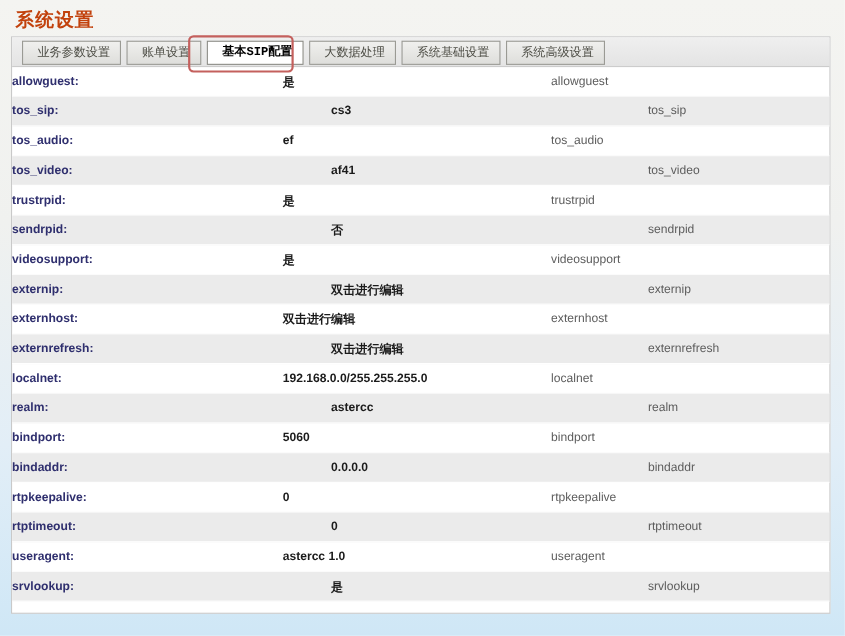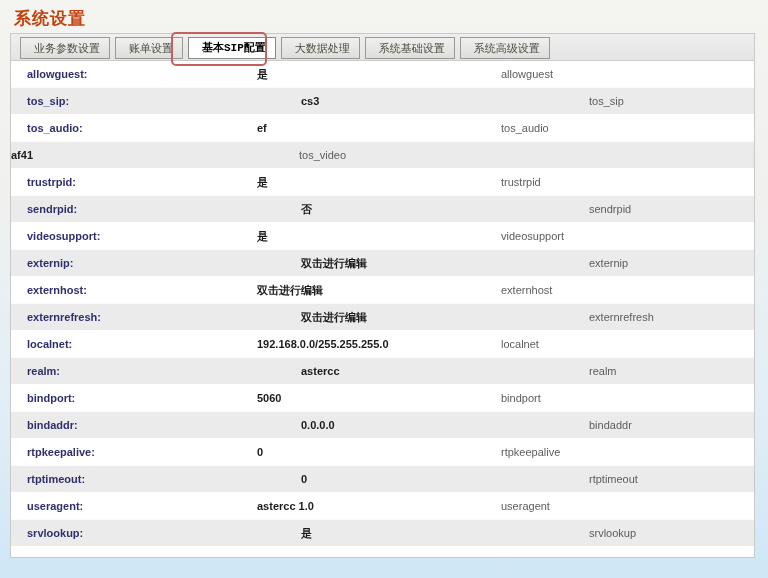--- a/index.html
+++ b/index.html
@@ -37,21 +37,21 @@
   .annotation-rect {
     position:absolute; border:2px solid #c4605d; border-radius:5px;
     pointer-events:none; z-index:5;
   }
   .rows { padding-bottom:10px; }
   .row {
     display:flex; height:27px; align-items:center; font-size:11px;
     border-bottom:1px solid #fbfbfb;
   }
   .row.odd { background:#ebebeb; border-bottom:1px solid #ffffff;gap:44px; }
-  .c1 { width:246px; padding-left:16px; font-weight:bold; color:#2f2f6e; }
+  .c1 { width:246px; font-weight:bold; color:#2f2f6e; }
   .c2 { width:244px; font-weight:bold; color:#1b1b1b; }
   .c3 { flex:1; color:#5d5d5d; }
 </style>
 </head>
 <body>
 
 <div class="page-title">系统设置</div>
 
 <div class="panel">
   <div class="tabstrip"><span class="tab">业务参数设置</span><span class="tab">账单设置</span><span class="tab active">基本SIP配置</span><span class="tab">大数据处理</span><span class="tab">系统基础设置</span><span class="tab">系统高级设置</span></div>
@@ -65,20 +65,21 @@
     <span class="c1">tos_sip:</span>
     <span class="c2">cs3</span>
     <span class="c3">tos_sip</span>
   </div>
       <div class="row">
     <span class="c1">tos_audio:</span>
     <span class="c2">ef</span>
     <span class="c3">tos_audio</span>
   </div>
       <div class="row odd">
+    <span class="c1">tos_video:</span>
     <span class="c2">af41</span>
     <span class="c3">tos_video</span>
   </div>
       <div class="row">
     <span class="c1">trustrpid:</span>
     <span class="c2">是</span>
     <span class="c3">trustrpid</span>
   </div>
       <div class="row odd">
     <span class="c1">sendrpid:</span>

